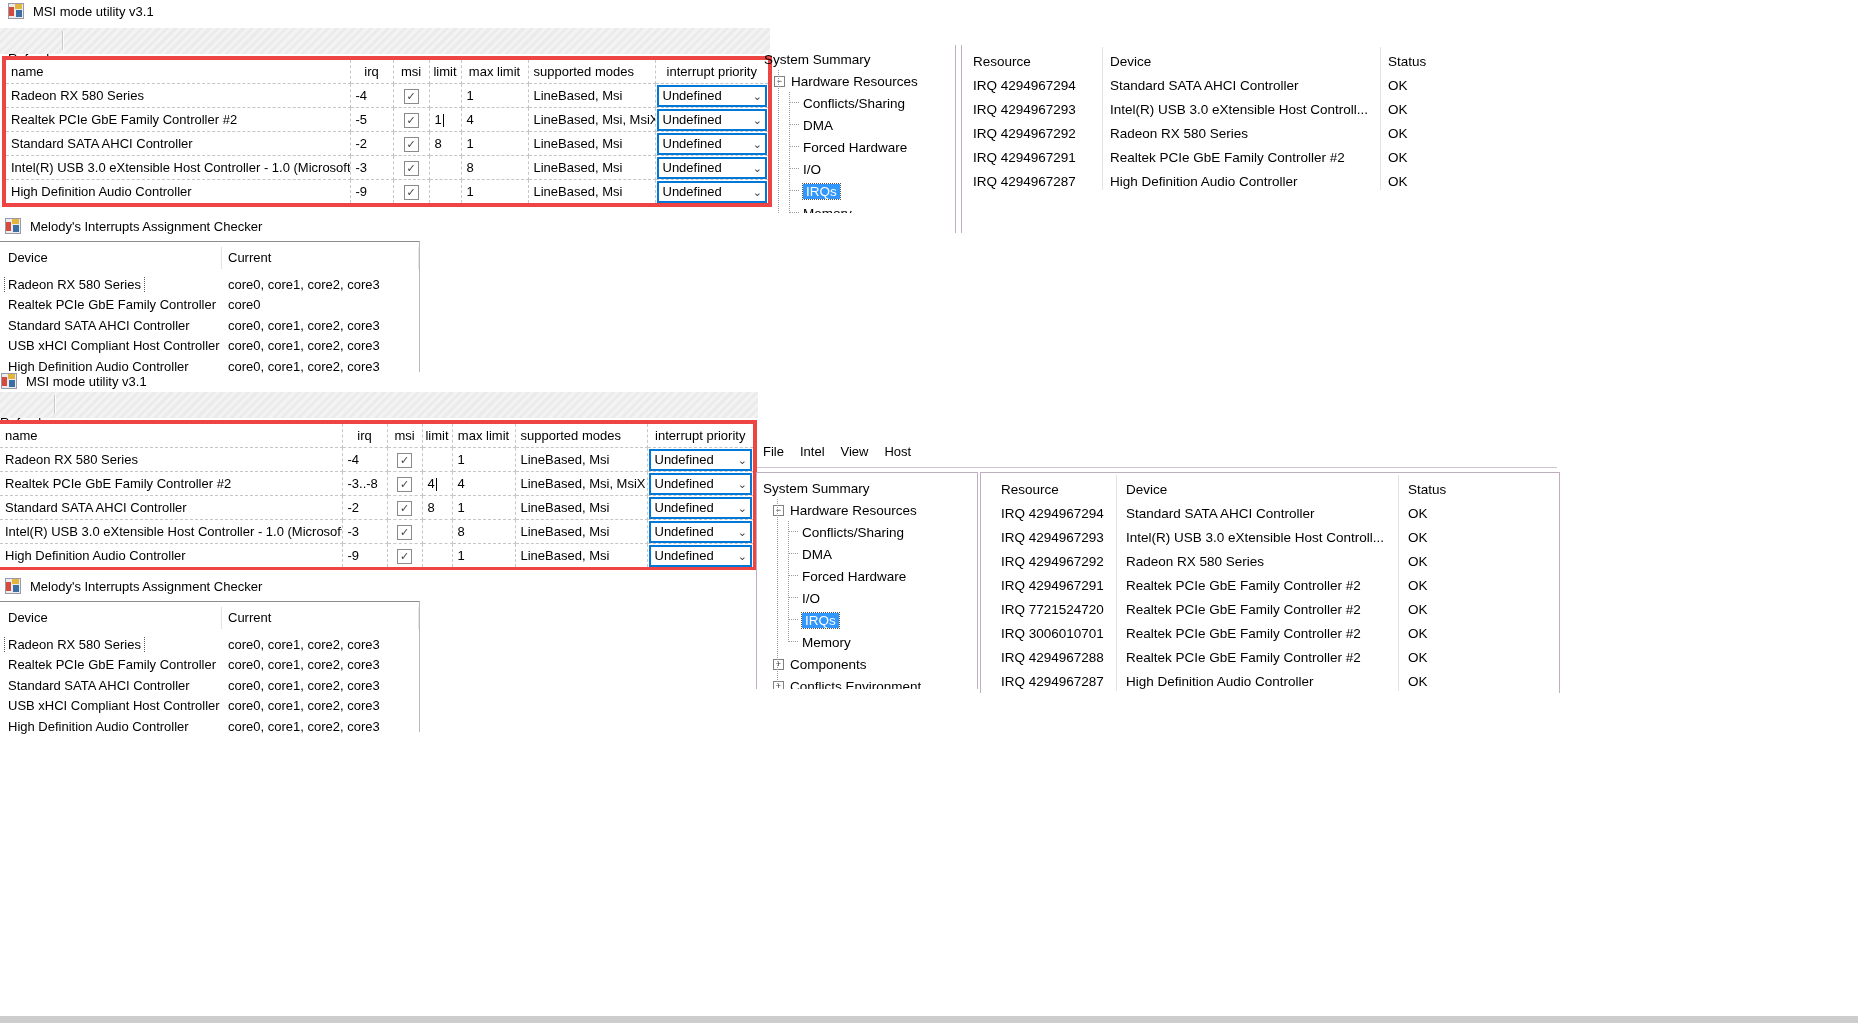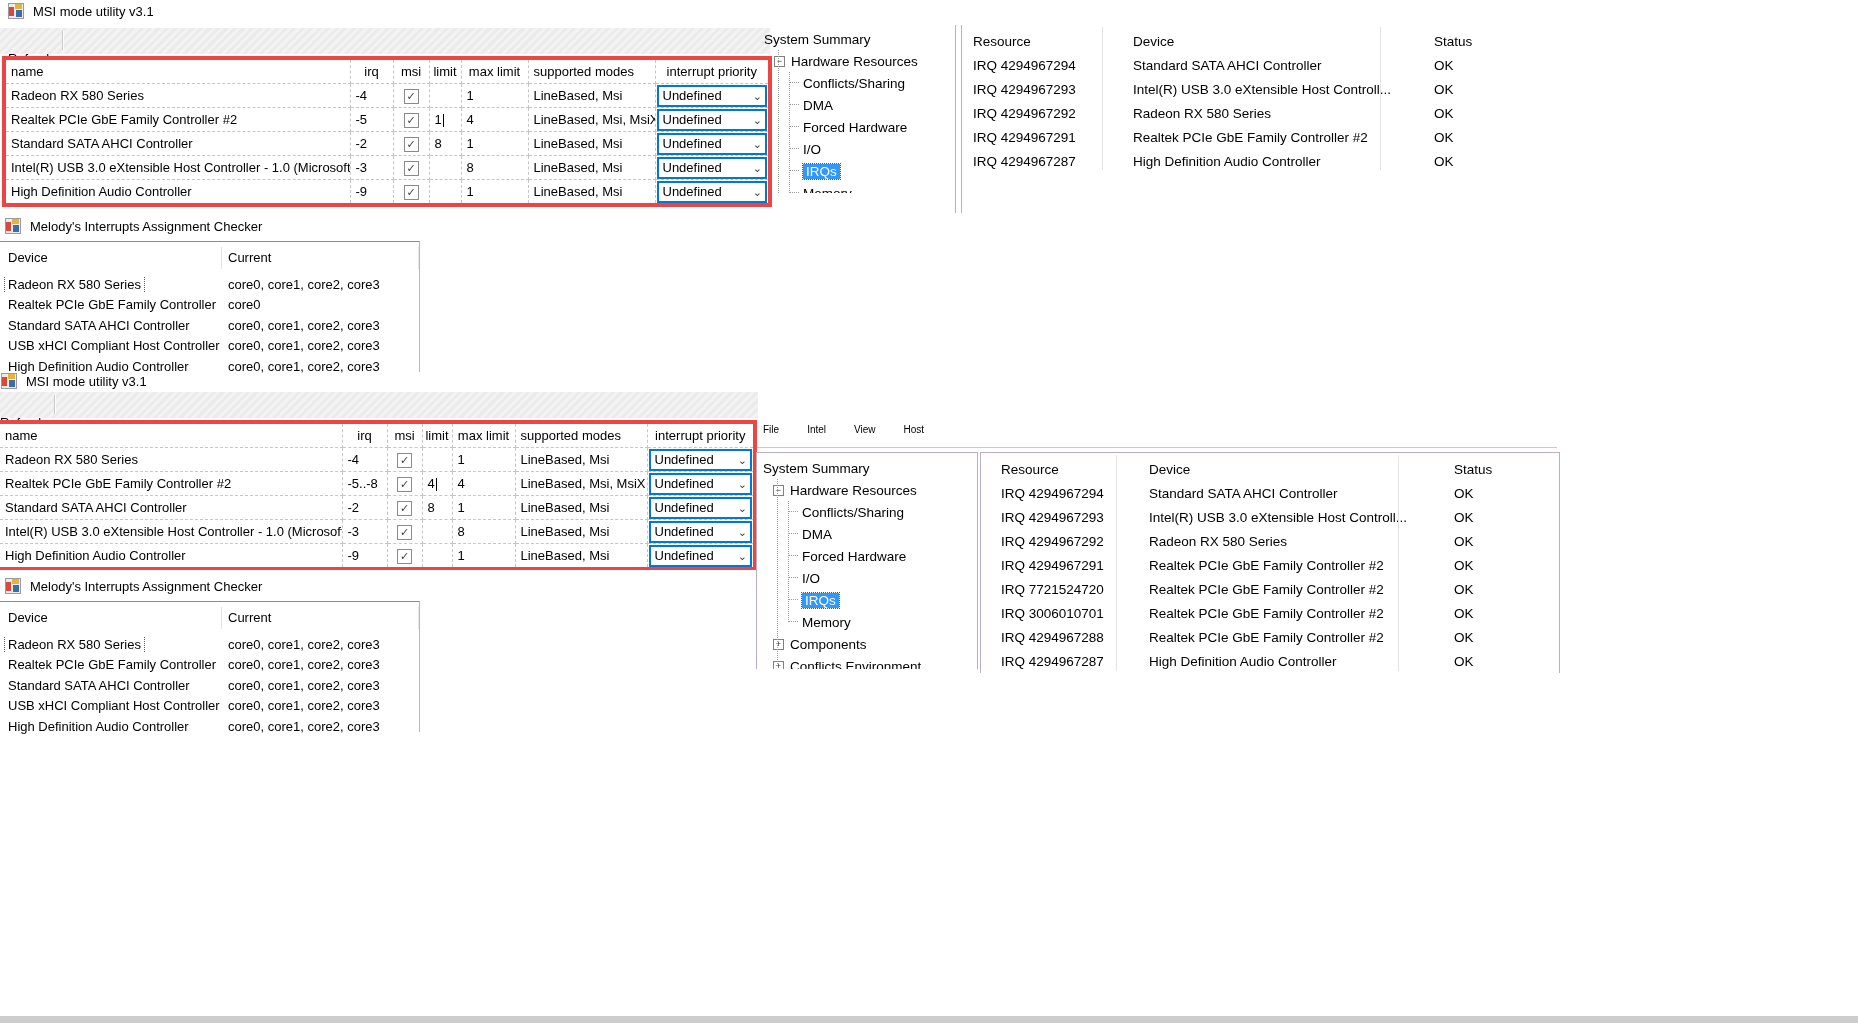--- a/index.html
+++ b/index.html
@@ -41,39 +41,39 @@
   .mel-head{display:grid;grid-template-columns:222px auto;height:32px;align-items:center;font-size:13px;}
   .mel-head .mh-dev{padding-left:8px;border-right:1px solid #e2e2e2;height:22px;line-height:22px;}
   .mel-head .mh-cur{padding-left:6px;border-right:1px solid #e8e8e8;height:22px;line-height:22px;}
   .mel-row{display:grid;grid-template-columns:222px auto;height:20.5px;align-items:center;font-size:13px;}
   .mel-row .md{padding-left:8px;white-space:nowrap;overflow:hidden;}
   .mel-row .mc{padding-left:6px;white-space:nowrap;}
   .mel-row .devtxt{display:inline-block;}
   .mel-row.focusrow .devtxt{outline:1px dotted #595959;padding:1px 3px;margin-left:-3px;}
 
   
-  .si{font-size:13.5px;}
-  .si-menu{position:absolute;display:flex;gap:12px;font-size:10px;align-items:center;}
+  .si{font-size:13.5px;margin-top:20px;}
+  .si-menu{position:absolute;display:flex;gap:0;font-size:13px;align-items:center;}
   .si-menu span{padding:3px 8px;}
   .si-hline{position:absolute;height:1px;background:#d2c4d2;}
   .si-pane{position:absolute;background:#fff;border:1px solid #bfaebf;border-bottom:none;overflow:hidden;}
   .pane-sep{position:absolute;width:5px;border-left:1px solid #bfaebf;border-right:1px solid #bfaebf;}
 
   .titem{height:22px;display:flex;align-items:center;white-space:nowrap;position:relative;}
   .titem .dash{display:none;width:10px;height:1px;border-top:1px dotted #9c9c9c;margin-right:4px;}
   .titem .expander{display:inline-flex;width:9px;height:9px;border:1px solid #808080;background:#fff;align-items:center;justify-content:center;font-size:9px;line-height:7px;margin-right:6px;color:#333;}
   .titem .expander:empty{display:none;}
   .titem.lv0{padding-left:6px;}
   .titem.lv1{padding-left:16px;}
   .titem.lv2{padding-left:31px;}
   .titem.lv2 .dash{display:inline-block;}
   .titem.sel .tlabel{background:#3297fd;color:#fff;outline:1px dotted #555;padding:0 3px;}
   .guide{position:absolute;width:1px;border-left:1px dotted #9c9c9c;}
 
-  .srow{display:grid;height:24px;align-items:center;white-space:nowrap;gap:23px;}
+  .srow{display:grid;height:24px;align-items:center;white-space:nowrap;}
   .srow span{overflow:hidden;}
   .colsep{position:absolute;width:1px;background:#e3e3e3;}
 
   .taskbar-strip{position:absolute;left:0;bottom:0;width:1858px;height:7px;background:#cdcdcd;}
 </style>
 </head>
 <body>
 
 <div class="canvas">
 
@@ -293,21 +293,21 @@
     <td class="c-prio">
               <span class="combo">
                 <span>Undefined</span>
                 <span class="chev"><span>⌄</span></span>
               </span>
             </td>
   </tr>
 
   <tr>
     <td class="c-name">Realtek PCIe GbE Family Controller #2</td>
-    <td class="c-irq">-5..-8</td>
+    <td class="c-irq">-3..-8</td>
     <td class="c-msi"><span class="chk">
                 <span>✓</span>
               </span></td>
     <td class="c-limit"><span>4</span><span class="caret"></span></td>
     <td class="c-max">4</td>
     <td class="c-modes">LineBased, Msi, MsiX</td>
     <td class="c-prio">
               <span class="combo">
                 <span>Undefined</span>
                 <span class="chev"><span>⌄</span></span>

